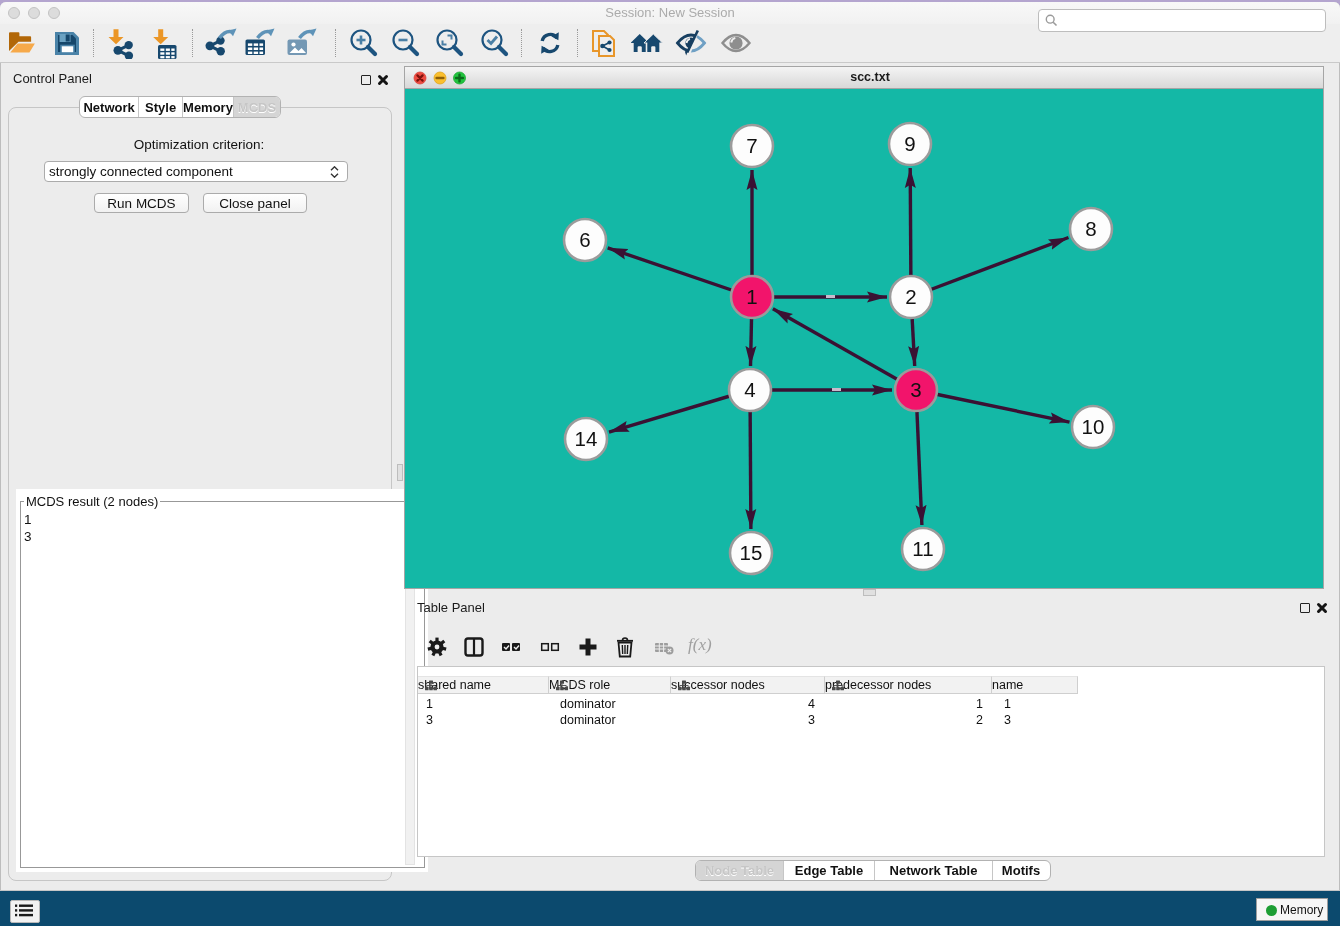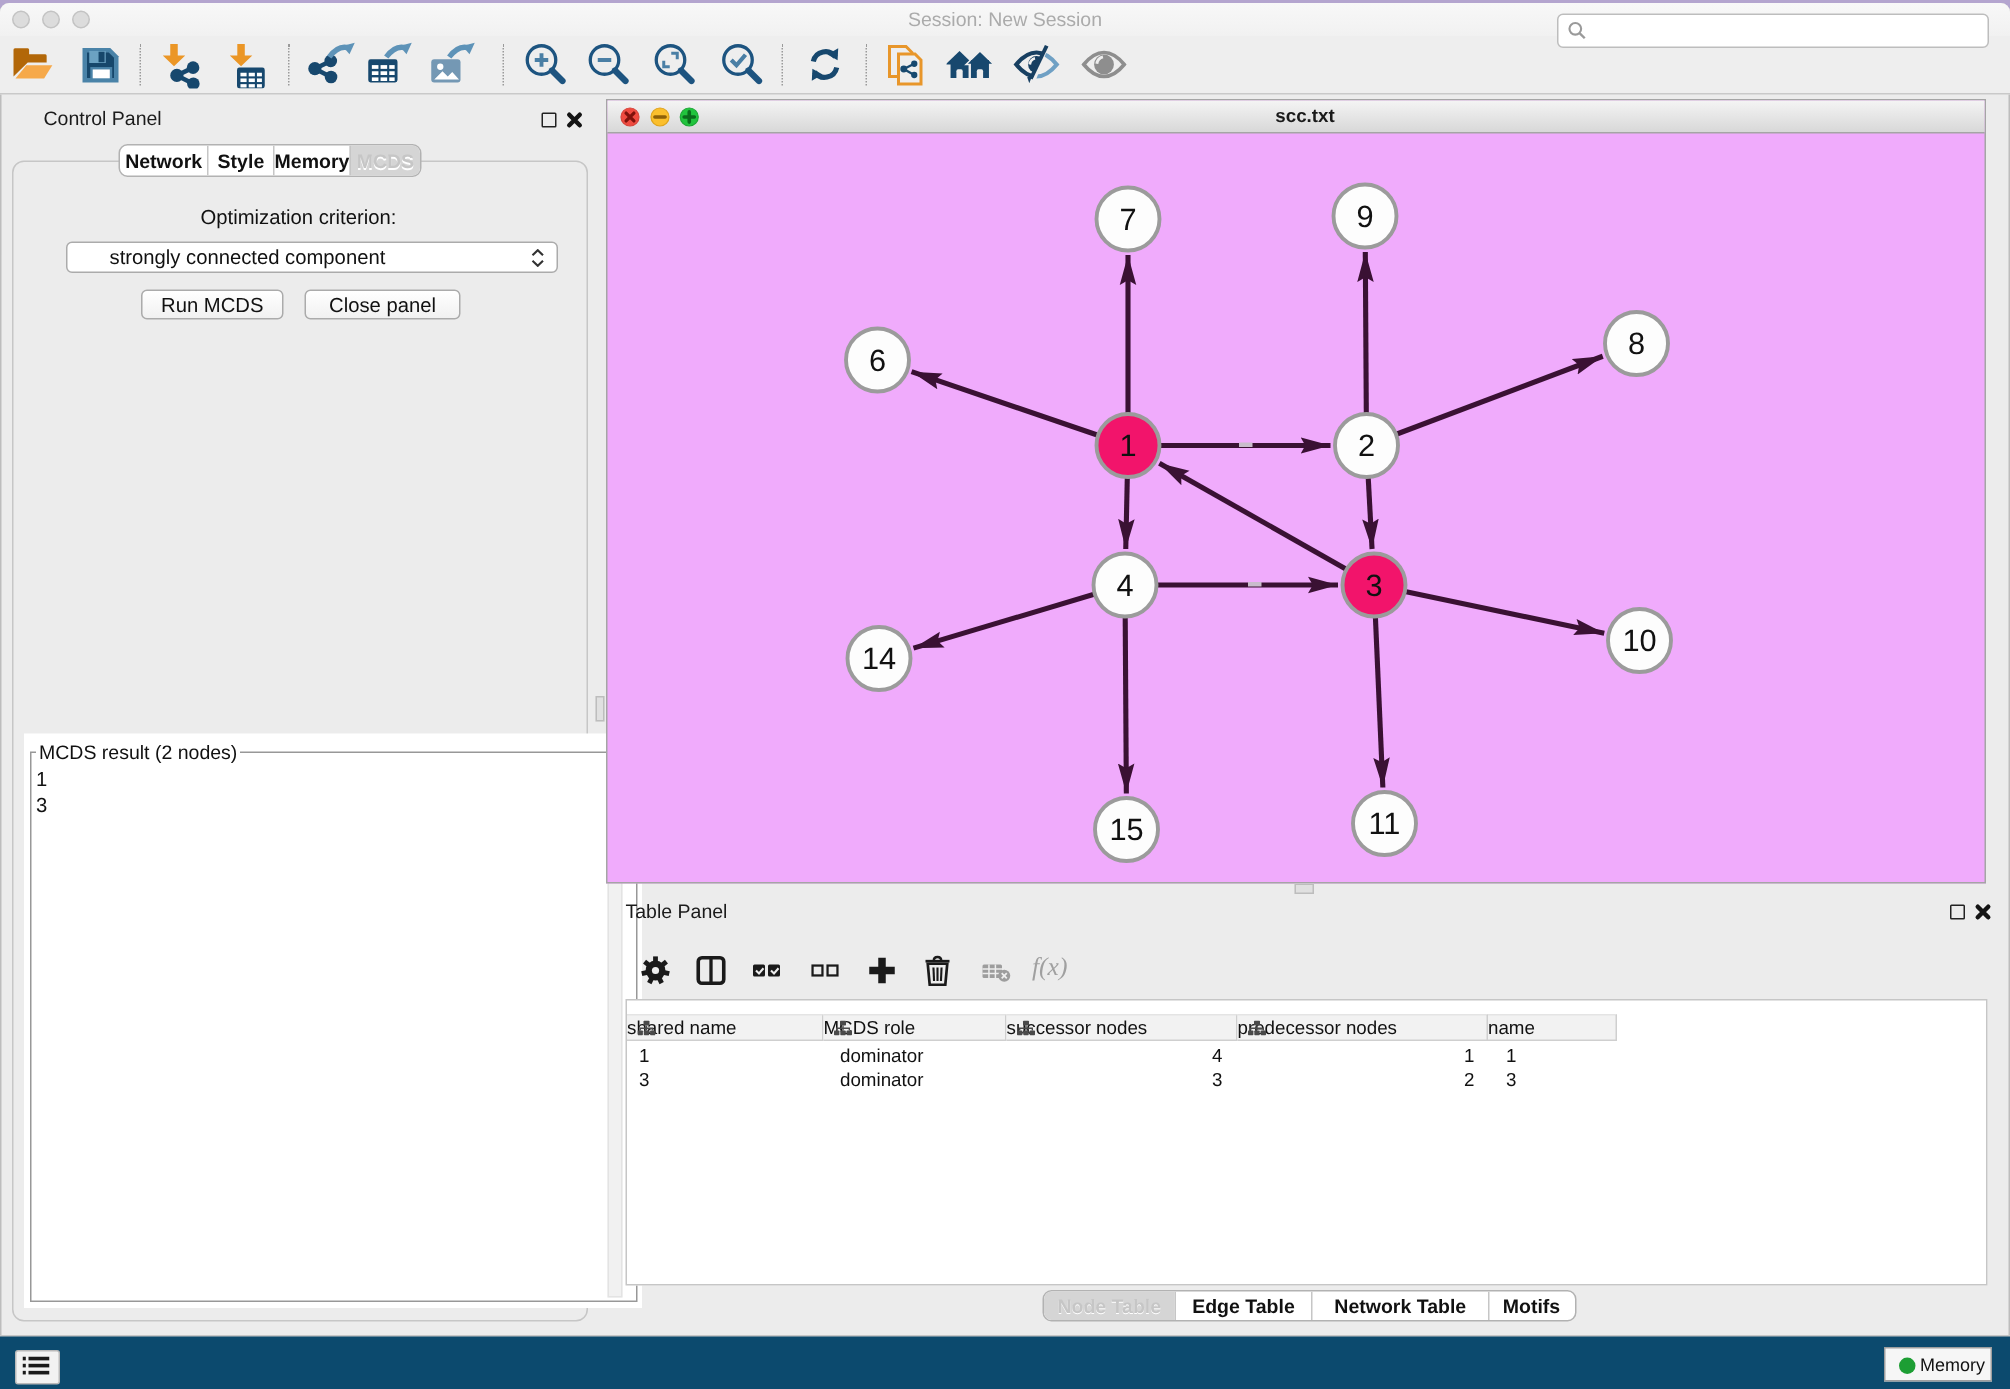--- a/index.html
+++ b/index.html
@@ -6,38 +6,38 @@
 body{width:1340px;height:926px;background:#b4a5cf;font-family:"Liberation Sans",sans-serif;overflow:hidden;position:relative;}
 #win{position:absolute;left:0;top:2px;right:0;bottom:0;background:#ececec;border-radius:6px 6px 0 0;box-shadow:inset 0 0 0 1px #bdbdbd;}
 #titlebar{position:absolute;left:0;top:2px;right:0;height:22px;background:linear-gradient(#f8f8f8,#f1f1f1);border-radius:6px 6px 0 0;border-bottom:1px solid #d9d9d9;}
 .tl{position:absolute;top:5px;width:12px;height:12px;border-radius:50%;background:#dcdcdc;border:1px solid #c3c3c3;box-sizing:border-box;}
 #title{position:absolute;left:0;right:0;top:3px;text-align:center;font-size:13px;color:#ababab;}
 #toolbar{position:absolute;left:0;top:24px;right:0;height:38px;background:#eeeeee;border-bottom:1px solid #c9c9c9;}
 .sep{position:absolute;top:5px;height:28px;width:1px;border-left:1px dotted #9a9a9a;}
 .ticon{position:absolute;top:3px;width:32px;height:32px;}
 #search{position:absolute;left:1038px;top:9px;width:286px;height:21px;background:#fff;border:1px solid #bdbdbd;border-radius:4px;}
 
-#cp-title{position:absolute;left:29px;top:71px;font-size:13px;color:#1b1b1b;}
+#cp-title{position:absolute;left:13px;top:71px;font-size:13px;color:#1b1b1b;}
 #cp-content{position:absolute;left:8px;top:107px;width:382px;height:772px;border:1px solid #c6c6c6;border-radius:8px;}
 .tabstrip{position:absolute;display:flex;background:#fff;border:1px solid #b2b2b2;border-radius:6px;overflow:hidden;box-sizing:border-box;}
 .tab{font-size:13px;font-weight:bold;color:#111;text-align:center;border-left:1px solid #c6c6c6;display:flex;align-items:center;justify-content:center;}
 .tab:first-child{border-left:none;}
 .tab.sel{background:#d5d5d5;color:#c6c6c6;text-shadow:0 1px 0 #ffffff;}
 #opt-label{position:absolute;left:8px;width:382px;top:137px;text-align:center;font-size:13.5px;color:#111;}
-#dropdown{position:absolute;left:44px;top:161px;width:298px;height:19px;background:#fff;border:1px solid #ababab;border-radius:4px;font-size:13.5px;color:#111;line-height:19px;padding-left:28px;box-sizing:content-box;}
+#dropdown{position:absolute;left:44px;top:161px;width:298px;height:19px;background:#fff;border:1px solid #ababab;border-radius:4px;font-size:13.5px;color:#111;line-height:19px;padding-left:4px;box-sizing:content-box;}
 .btn{position:absolute;height:20px;background:linear-gradient(#ffffff,#f1f1f1);border:1px solid #ababab;border-radius:4px;font-size:13.5px;color:#111;text-align:center;line-height:20px;box-sizing:border-box;}
 #results{position:absolute;left:16px;top:489px;width:368px;height:383px;background:#fff;padding-left:44px;}
 #fieldset{position:absolute;left:4px;top:12px;right:3px;bottom:4px;border:1px solid #989898;}
 #legend{position:absolute;left:3px;top:-8px;background:#fff;font-size:13px;color:#111;padding:0 2px;}
 #res-scroll{position:absolute;right:9px;top:2px;bottom:2px;width:8px;background:#f1f1f1;border:1px solid #e3e3e3;}
 
 #vsplit{position:absolute;left:397px;top:464px;width:4px;height:15px;background:#e0e0e0;border:1px solid #bdbdbd;}
 #hsplit{position:absolute;left:863px;top:589px;width:11px;height:5px;background:#e0e0e0;border:1px solid #bdbdbd;}
 
-#netwin{position:absolute;left:404px;top:66px;width:920px;height:523px;background:#f0abfc;border:1px solid #a5a5a5;box-sizing:border-box;}
+#netwin{position:absolute;left:404px;top:66px;width:920px;height:523px;background:#14b8a6;border:1px solid #a5a5a5;box-sizing:border-box;}
 #nettitle{position:absolute;left:0;top:0;right:0;height:21px;background:linear-gradient(#f4f4f4,#d8d8d8);border-bottom:1px solid #a5a5a5;}
 #nettitle .txt{position:absolute;left:12px;right:0;top:3px;text-align:center;font-size:12.5px;font-weight:bold;color:#1a1a1a;}
 
 #tp-title{position:absolute;left:417px;top:600px;font-size:13px;color:#1b1b1b;}
 #tablewhite{position:absolute;left:417px;top:666px;width:908px;height:191px;background:#fff;border:1px solid #c6c6c6;box-sizing:border-box;}
 .hcell{position:absolute;top:9px;height:18px;background:#f2f2f2;border-right:1px solid #cfcfcf;border-bottom:1px solid #cfcfcf;border-top:1px solid #e4e4e4;box-sizing:border-box;font-size:12.5px;color:#111;line-height:17px;}
 .trow{position:absolute;height:16px;font-size:12.5px;color:#111;line-height:16px;}
 .cell{position:absolute;top:0;height:16px;}
 .floaticon{position:absolute;width:8px;height:8px;border:1.5px solid #222;border-radius:1px;}
 #statusbar{position:absolute;left:0;right:0;top:890px;bottom:0;background:#0c4a6e;border-top:1px solid #c6c6c6;}

